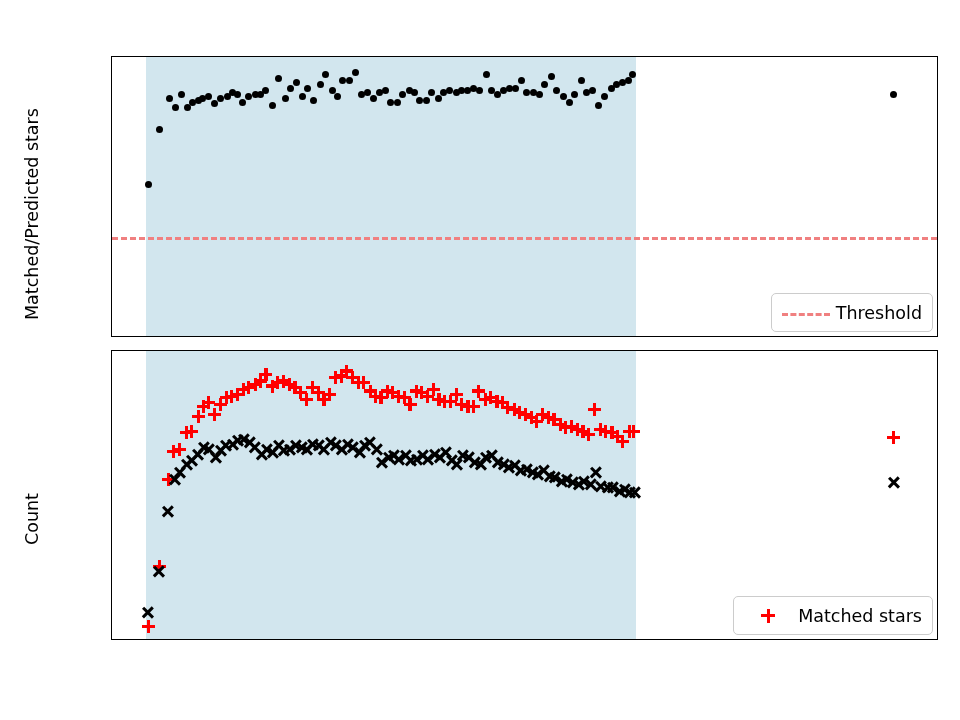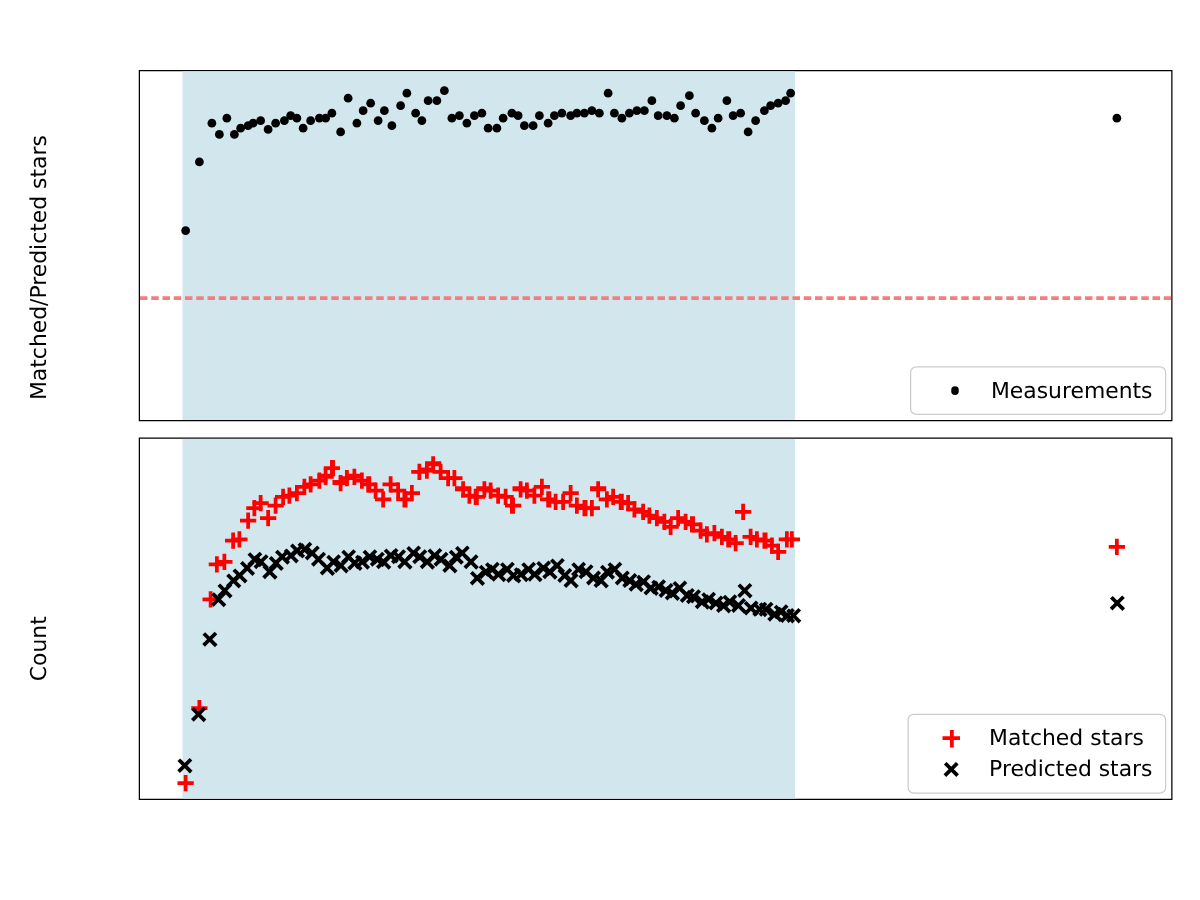--- a/index.html
+++ b/index.html
@@ -177,23 +177,23 @@
         <div class="xtick" style="left: 414.859px;"></div>
         <div class="xtick" style="left: 505.439px;"></div>
         <div class="xtick" style="left: 596.02px;"></div>
         <div class="xtick" style="left: 686.6px;"></div>
         <div class="xtick" style="left: 777.181px;"></div>
       </div>
 
     <div class="legend" id="legend-top">
       <div class="legend-row">
         <span class="legend-key">
-            <span class="key-dot"></span>
+            <span class="key-dash"></span>
           </span>
-        <span class="legend-text">Measurements</span>
+        <span class="legend-text">Threshold</span>
       </div>
     </div>
   </div>
 
   <div class="panel" id="panel-bottom">
     <div class="shade" id="shade-bottom" style="left: 33.5148px; width: 490.946px; background: rgb(210, 230, 238);"></div>
     <div id="pts-bottom">
         <div class="mk plus" style="left: 36.2322px; top: 275.32px;"></div>
         <div class="mk plus" style="left: 47.1019px; top: 215.25px;"></div>
         <div class="mk plus" style="left: 56.1599px; top: 128.483px;"></div>
@@ -380,22 +380,16 @@
         <div class="xtick" style="left: 777.181px;"></div>
       </div>
 
     <div class="legend" id="legend-bottom">
       <div class="legend-row">
         <span class="legend-key">
             <span class="key-plus"></span>
           </span>
         <span class="legend-text">Matched stars</span>
       </div>
-      <div class="legend-row">
-        <span class="legend-key">
-            <span class="key-ex"></span>
-          </span>
-        <span class="legend-text">Predicted stars</span>
-      </div>
     </div>
   </div>
 
 </div>
 
 </body></html>

